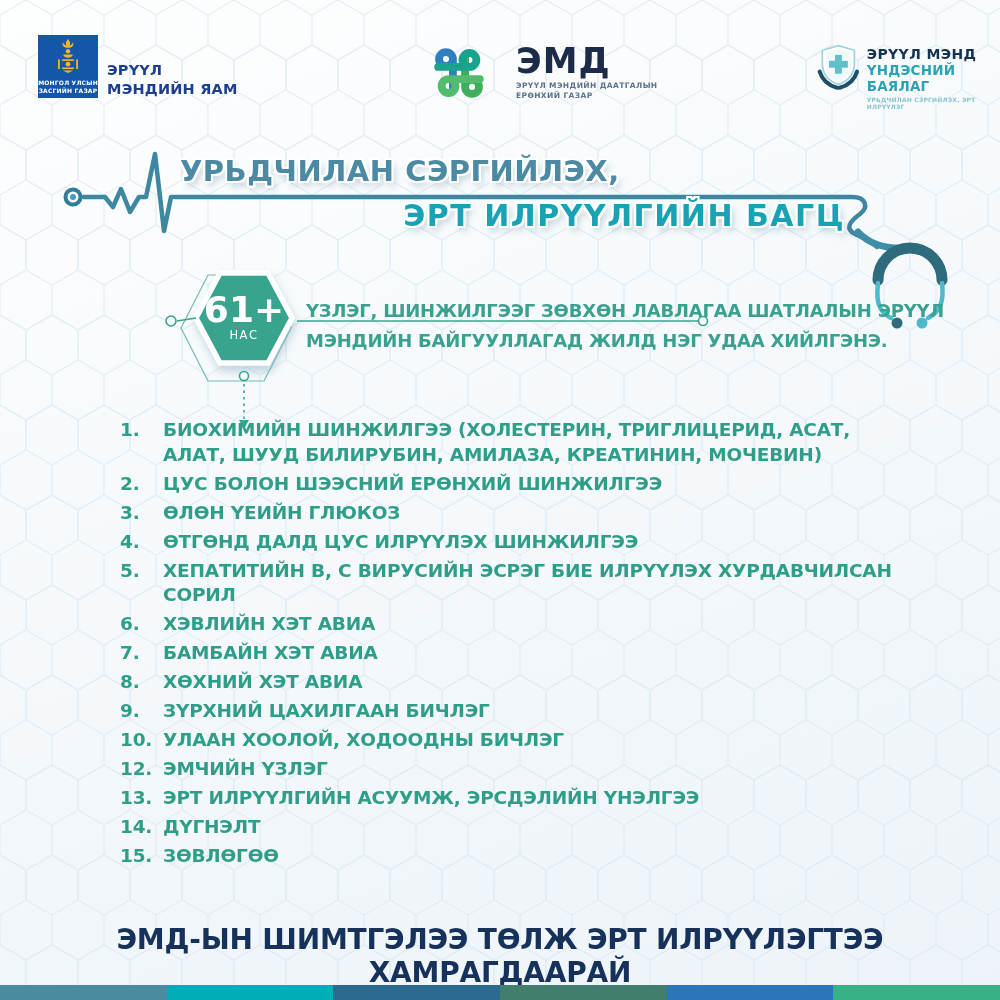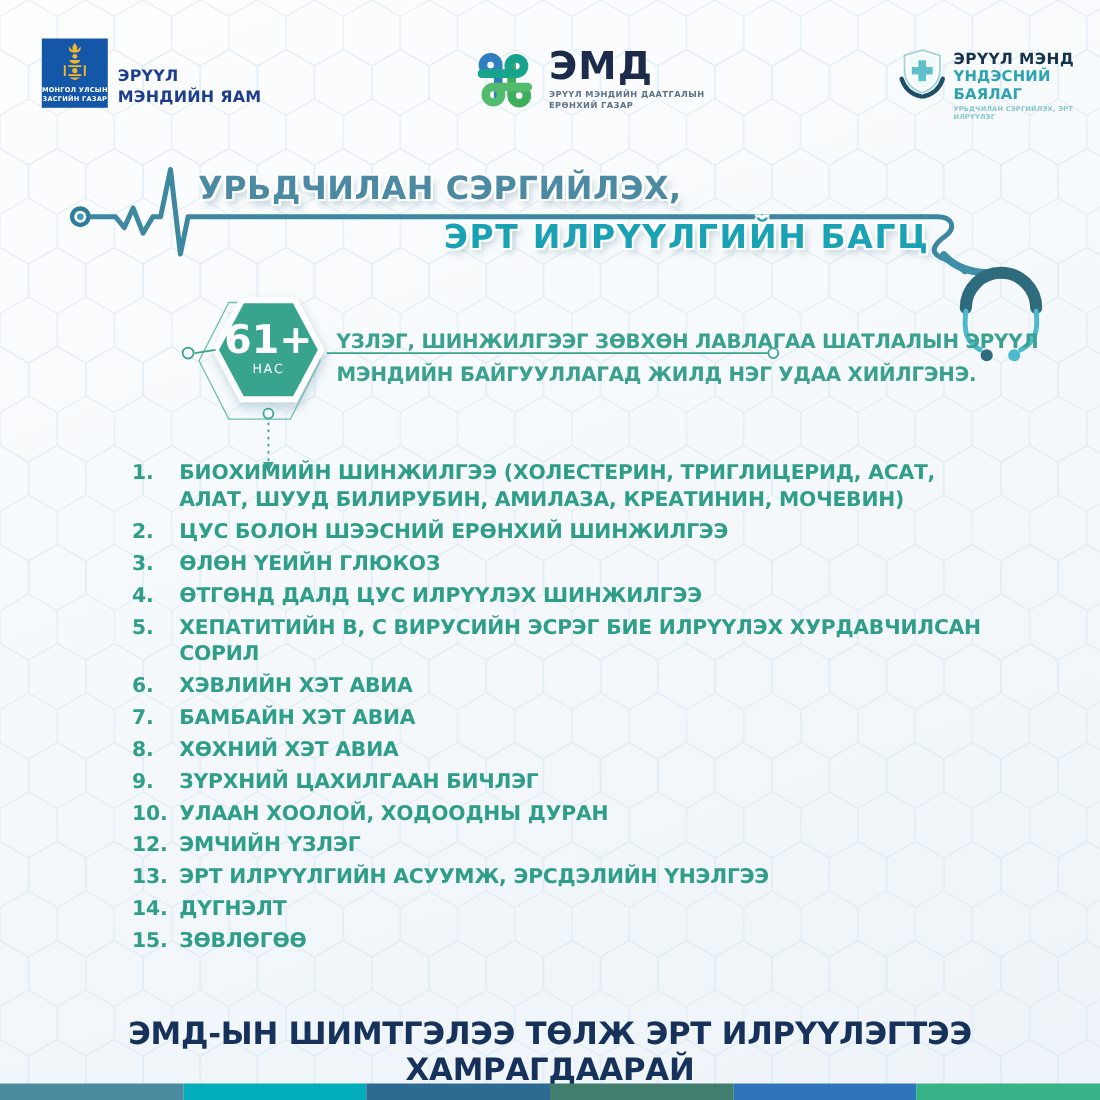--- a/index.html
+++ b/index.html
@@ -14,21 +14,21 @@
 
   
   .gov-square{
     position:absolute;left:38px;top:35px;width:60px;height:63px;background:#1457a8;z-index:2;
     display:flex;flex-direction:column;align-items:center;justify-content:flex-end;padding-bottom:4px;box-sizing:border-box;
   }
   .gov-square svg{position:absolute;top:4px;left:50%;transform:translateX(-50%);}
   .gov-text{font-size:6px;color:#ffffff;font-weight:bold;letter-spacing:.2px;line-height:7.5px;text-align:center;}
   .ministry{position:absolute;left:107px;top:61px;z-index:2;font-size:14.5px;font-weight:bold;color:#1d3e8f;line-height:18.5px;letter-spacing:.2px;}
 
-  .emd{position:absolute;left:426px;top:40px;z-index:2;display:flex;gap:7px;align-items:flex-start;}
+  .emd{position:absolute;left:426px;top:40px;z-index:2;display:flex;gap:24px;align-items:flex-start;}
   .emd-textcol{padding-top:4px;}
   .emd-abbr{font-size:35px;font-weight:bold;color:#1c2b4a;line-height:34px;letter-spacing:1px;}
   .emd-sub{font-size:7.5px;color:#5d7187;line-height:9.5px;letter-spacing:.4px;margin-top:3px;font-weight:bold;}
 
   .nb{position:absolute;left:817px;top:38px;z-index:2;display:flex;gap:7px;align-items:flex-start;}
   .nb-textcol{padding-top:8px;}
   .nb-l1{font-size:14px;font-weight:bold;color:#17324e;letter-spacing:.4px;line-height:16px;}
   .nb-l2{font-size:13.5px;font-weight:bold;color:#2ba3b2;letter-spacing:.2px;line-height:16px;}
   .nb-tag{font-size:6px;color:#86c5cf;letter-spacing:.2px;margin-top:2px;font-weight:bold;}
 
@@ -223,21 +223,21 @@
     <li>
         <span class="num">8.</span>
         <span class="txt">ХӨХНИЙ ХЭТ АВИА</span>
       </li>
     <li>
         <span class="num">9.</span>
         <span class="txt">ЗҮРХНИЙ ЦАХИЛГААН БИЧЛЭГ</span>
       </li>
     <li>
         <span class="num">10.</span>
-        <span class="txt">УЛААН ХООЛОЙ, ХОДООДНЫ ДУРАН</span>
+        <span class="txt">УЛААН ХООЛОЙ, ХОДООДНЫ БИЧЛЭГ</span>
       </li>
     <li>
         <span class="num">12.</span>
         <span class="txt">ЭМЧИЙН ҮЗЛЭГ</span>
       </li>
     <li>
         <span class="num">13.</span>
         <span class="txt">ЭРТ ИЛРҮҮЛГИЙН АСУУМЖ, ЭРСДЭЛИЙН ҮНЭЛГЭЭ</span>
       </li>
     <li>

